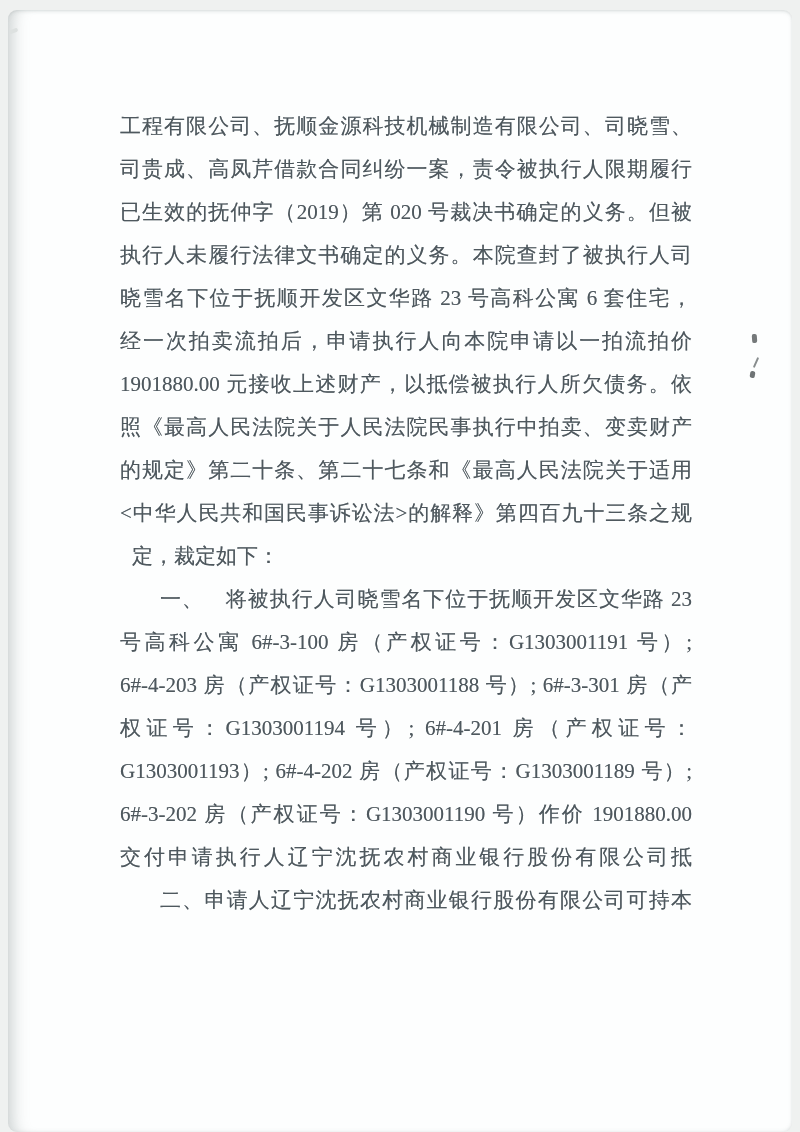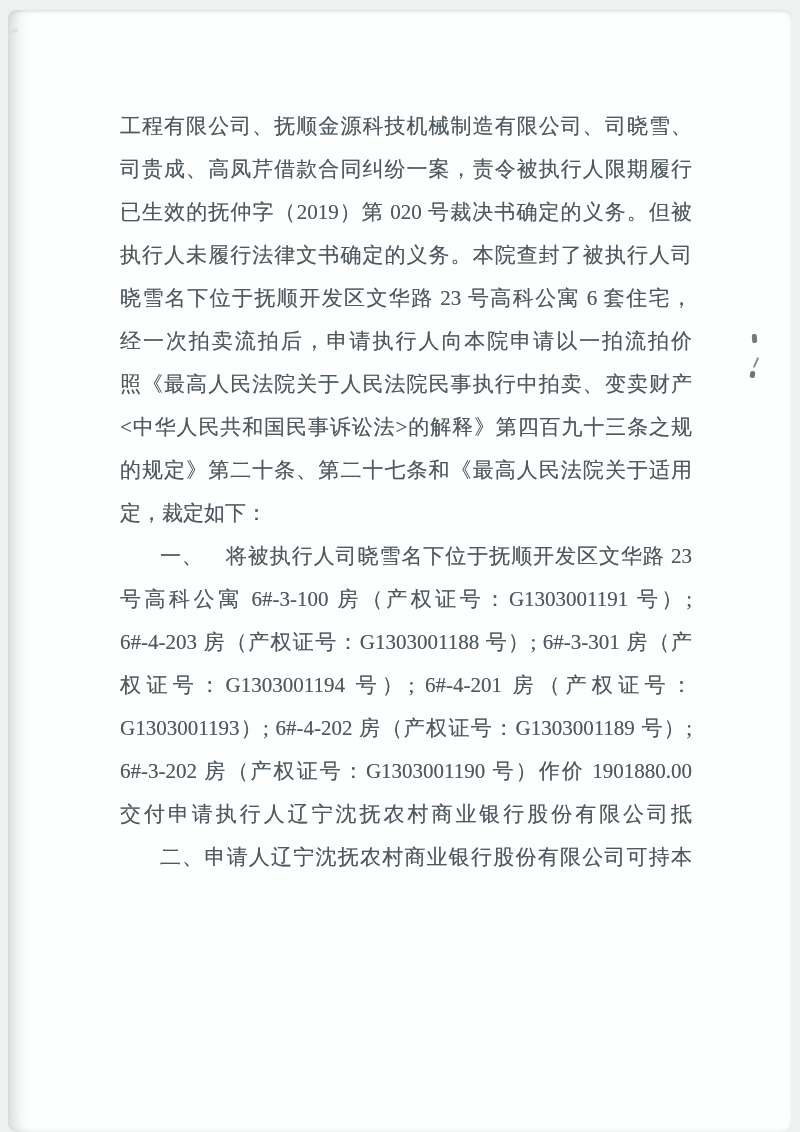--- a/index.html
+++ b/index.html
@@ -37,20 +37,21 @@
     color: #4e585e;
     text-align: justify;
     text-align-last: justify;
     white-space: normal;
     overflow: visible;
     text-shadow: 0 0 0.4px rgba(78,88,94,0.55);
   }
   .line.nojust {
     text-align: center;
     text-align-last: left;
+    margin-left: 12px;
   }
   .line.indent {
     text-indent: 40px;
   }
   
   .speck-a {
     position: absolute;
     left: 744px;
     top: 324px;
     width: 5px;
@@ -99,23 +100,24 @@
 <div class="scan-page">
   <div class="faint-corner-mark"></div>
 
   <div class="text-block">
     <div class="line">工程有限公司、抚顺金源科技机械制造有限公司、司晓雪、</div>
     <div class="line">司贵成、高凤芹借款合同纠纷一案，责令被执行人限期履行</div>
     <div class="line">已生效的抚仲字（2019）第 020 号裁决书确定的义务。但被</div>
     <div class="line">执行人未履行法律文书确定的义务。本院查封了被执行人司</div>
     <div class="line">晓雪名下位于抚顺开发区文华路 23 号高科公寓 6 套住宅，</div>
     <div class="line">经一次拍卖流拍后，申请执行人向本院申请以一拍流拍价</div>
+    <div class="line">1901880.00 元接收上述财产，以抵偿被执行人所欠债务。依</div>
     <div class="line">照《最高人民法院关于人民法院民事执行中拍卖、变卖财产</div>
+    <div class="line">的规定》第二十条、第二十七条和《最高人民法院关于适用</div>
     <div class="line">&lt;中华人民共和国民事诉讼法&gt;的解释》第四百九十三条之规</div>
-    <div class="line">的规定》第二十条、第二十七条和《最高人民法院关于适用</div>
     <div class="line nojust">定，裁定如下：</div>
     <div class="line indent">一、　将被执行人司晓雪名下位于抚顺开发区文华路 23</div>
     <div class="line">号高科公寓 6#-3-100 房（产权证号：G1303001191 号）;</div>
     <div class="line">6#-4-203 房（产权证号：G1303001188 号）; 6#-3-301 房（产</div>
     <div class="line">权证号：G1303001194 号）; 6#-4-201 房（产权证号：</div>
     <div class="line">G1303001193）; 6#-4-202 房（产权证号：G1303001189 号）;</div>
     <div class="line">6#-3-202 房（产权证号：G1303001190 号）作价 1901880.00</div>
     <div class="line">交付申请执行人辽宁沈抚农村商业银行股份有限公司抵</div>
     <div class="line indent">二、申请人辽宁沈抚农村商业银行股份有限公司可持本</div>
   </div>

